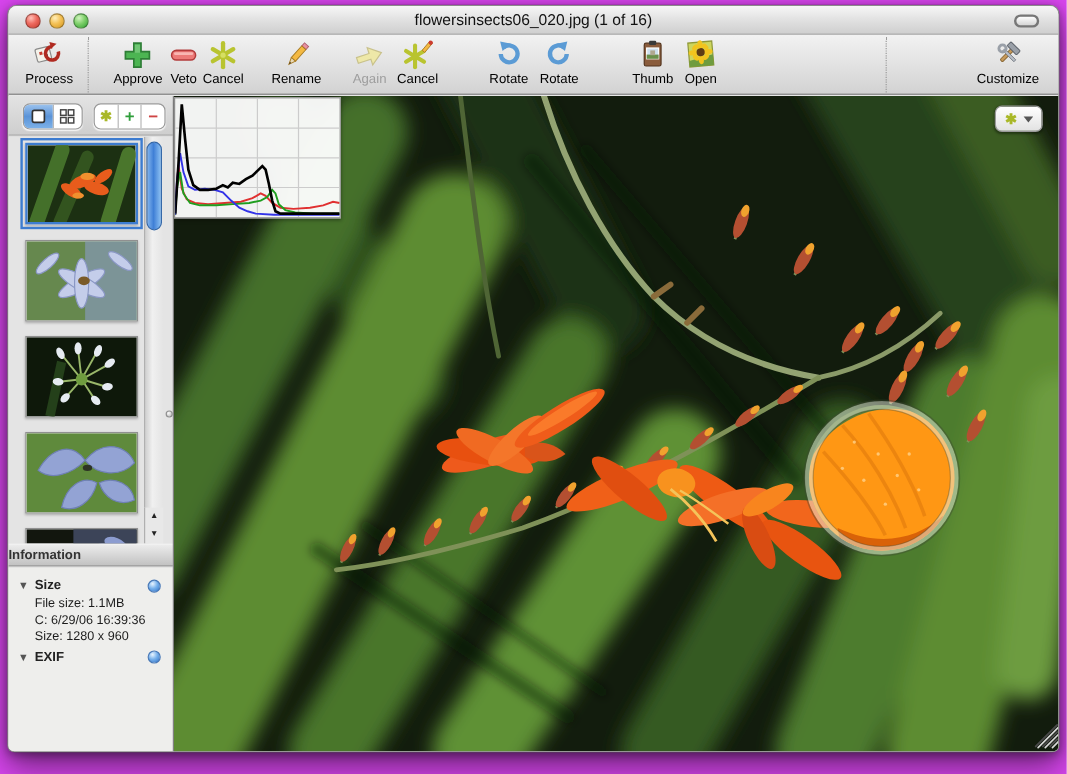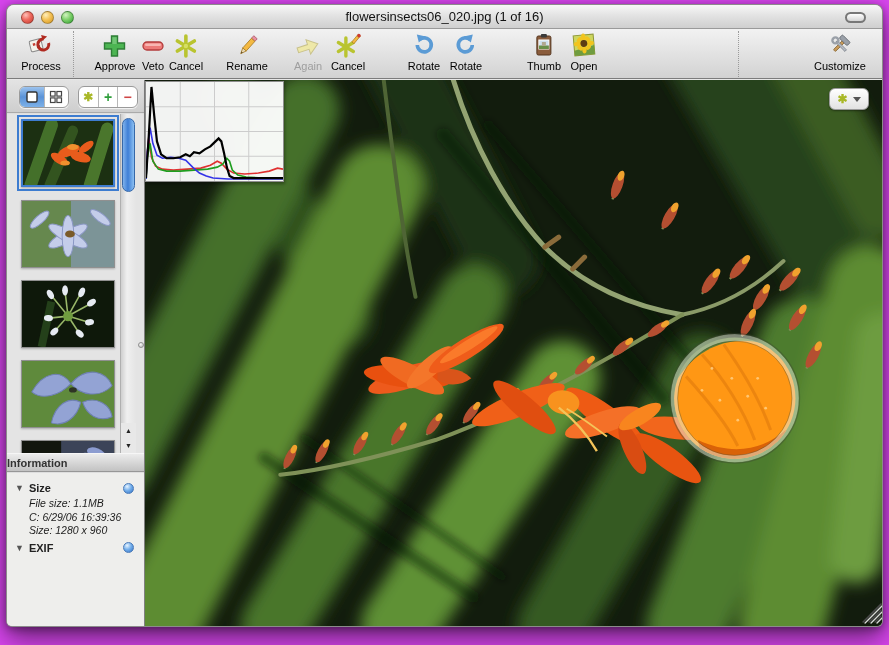--- a/index.html
+++ b/index.html
@@ -61,21 +61,21 @@
   .info-header{position:absolute;left:0;top:373px;width:137px;height:19px;
     background:linear-gradient(#ececec,#c2c2c2);border-top:1px solid #f6f6f6;border-bottom:1px solid #979797;
     font-size:11px;font-weight:bold;color:#333;text-align:left;line-height:18px;}
   .info-header .tri{position:absolute;right:8px;top:5px;width:0;height:0;}
   .info-body{position:absolute;left:0;top:393px;width:137px;bottom:0;background:#eeeeec;padding:5px 0 0 8px;}
   .sec-head{display:flex;align-items:center;margin:4px 0 3px 0;}
   .sec-tri{font-size:9px;color:#555;margin-right:5px;}
   .sec-title{font-size:11px;font-weight:bold;color:#222;flex:1;}
   .sec-orb{width:11px;height:11px;border-radius:50%;margin-right:10px;
     background:radial-gradient(circle at 35% 28%,#e8f4ff,#77b1ec 45%,#2f6fc4);border:1px solid #4a7ab8;}
-  .sec-lines{margin:0 0 4px 14px;font-style:italic;}
+  .sec-lines{margin:0 0 4px 14px;}
   .sec-lines div{font-size:10.5px;color:#1c1c1c;line-height:13.5px;white-space:nowrap;}
   
   .image-area{position:absolute;left:138px;top:0;right:0;bottom:0;background:#15200f;}
   .photo{position:absolute;left:0;top:0;width:100%;height:100%;}
   .histo-box{position:absolute;left:0;top:1px;width:139px;height:101px;background:rgba(255,255,255,.95);
     border:1px solid #8e8e8e;box-shadow:1px 2px 3px rgba(0,0,0,.35);}
   .histo-box svg{display:block;width:100%;height:100%;}
   .overlay-dd{position:absolute;right:13px;top:8px;width:40px;height:22px;border-radius:6px;
     background:linear-gradient(#ffffff,#e2e2e2);border:1px solid #9a9a9a;box-shadow:0 1px 2px rgba(0,0,0,.4);
     display:flex;align-items:center;justify-content:center;gap:5px;}

